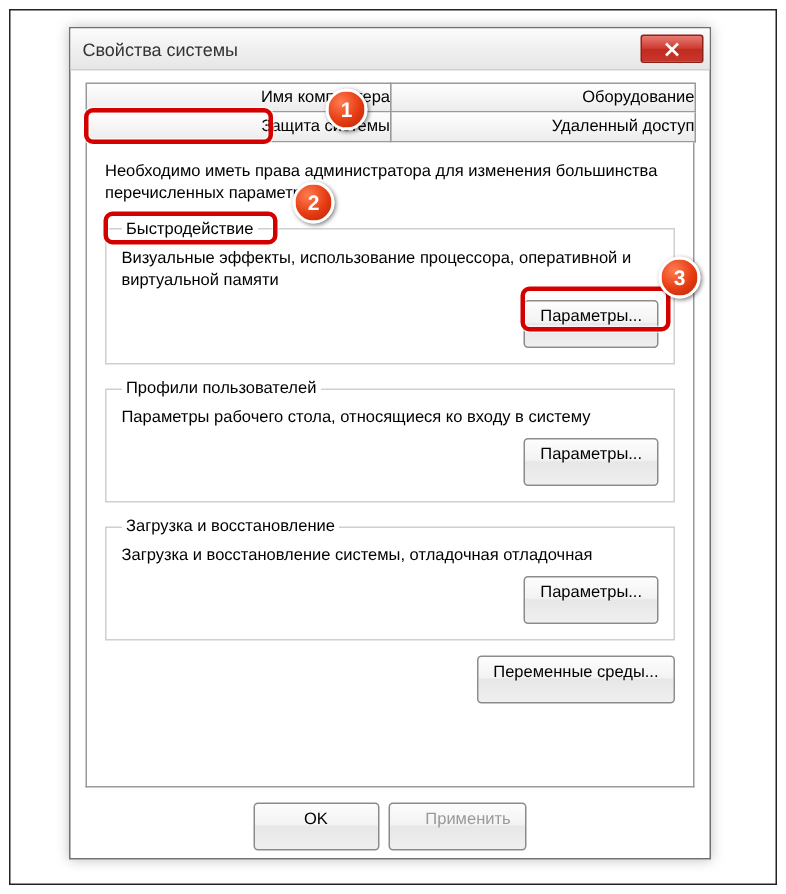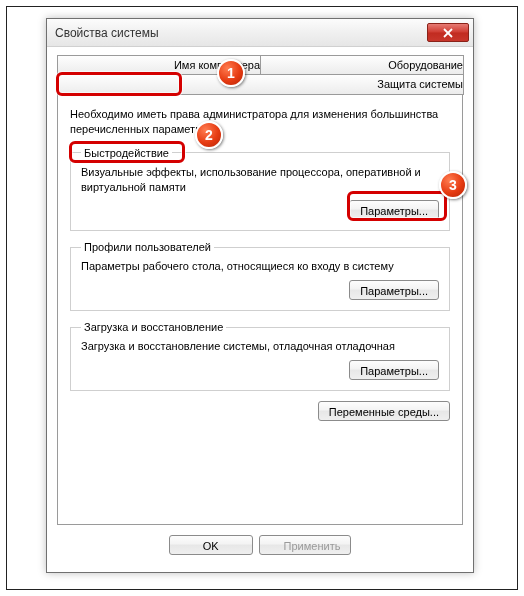--- a/index.html
+++ b/index.html
@@ -119,21 +119,21 @@
     color: #000;
     line-height: 1.35;
     margin-bottom: 6px;
   }
   .btn-row {
     display: flex;
     justify-content: flex-end;
   }
   .btn {
     min-width: 84px;
-    height: 20px;
+    height: 32px;
     border: 1px solid #8b8b8b;
     border-radius: 3px;
     background: linear-gradient(to bottom, #fdfdfd 0%, #f3f3f3 45%, #e7e7e7 50%, #efefef 100%);
     font-size: 11px;
     text-align: center;
     line-height: 20px;
     padding: 0 10px;
     cursor: pointer;
   }
   .btn.disabled {
@@ -197,20 +197,21 @@
 
   <div class="body">
 
     <div class="tabs">
       <div class="tabrow tabrow1">
         <div class="tab">Имя компьютера</div>
         <div class="tab">Оборудование</div>
       </div>
       <div class="tabrow tabrow2">
         <div class="tab">Защита системы</div>
+        <div class="tab">Удаленный доступ</div>
       </div>
     </div>
 
     <div class="tab-content">
 
       <div class="intro">Необходимо иметь права администратора для изменения большинства перечисленных параметров.</div>
 
       <fieldset class="group">
         <legend>Быстродействие</legend>
         <div class="group-desc">Визуальные эффекты, использование процессора, оперативной и виртуальной памяти</div>

